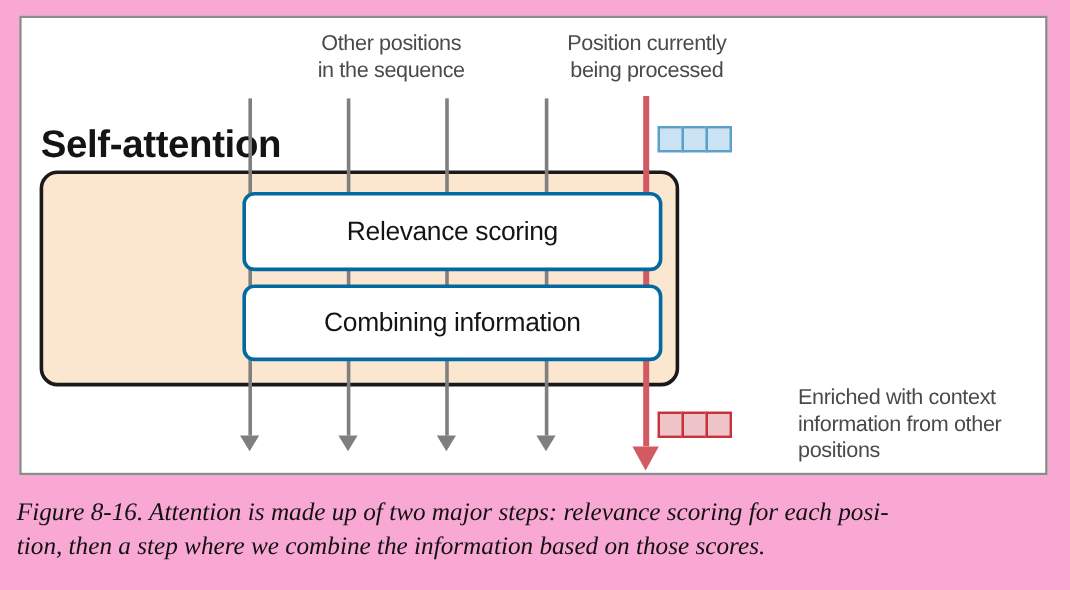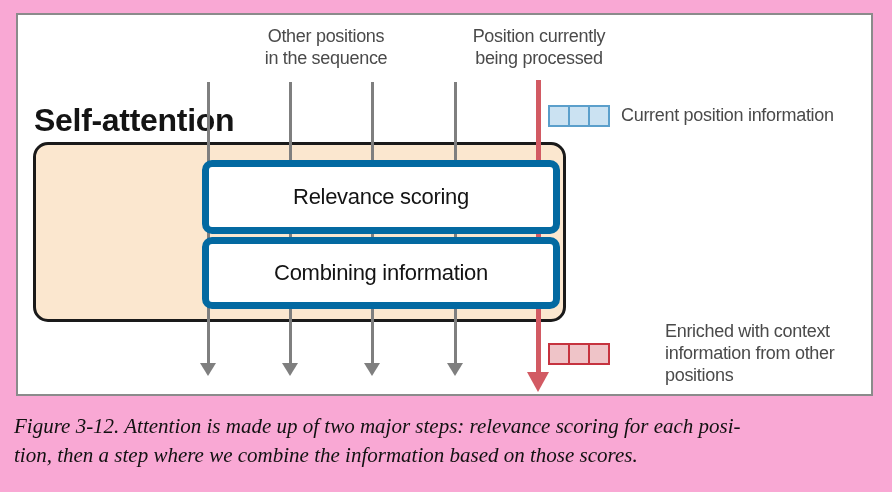--- a/index.html
+++ b/index.html
@@ -34,21 +34,21 @@
     border-top:13px solid #7f7f7f;
   }
   .shaft-red{position:absolute;width:5px;background:#d25a63;}
   .head-red{
     position:absolute;width:0;height:0;
     border-left:11px solid transparent;border-right:11px solid transparent;
     border-top:20px solid #d25a63;
   }
   .step-box{
     position:absolute;left:202px;width:344px;
-    background:#ffffff;border:7px solid #0369a1;border-radius:10px;
+    background:#ffffff;border:3px solid #0369a1;border-radius:10px;
     display:flex;align-items:center;justify-content:center;
     font-size:22px;color:#141414;letter-spacing:-0.3px;
   }
   .step-1{top:160px;height:60px;}
   .step-2{top:237px;height:58px;}
   .swatch{position:absolute;display:flex;}
   .cell{width:18px;height:18px;border:2px solid;}
   .cell + .cell{margin-left:-2px;}
   .swatch-blue{left:548px;top:105px;}
   .swatch-blue .cell{background:#cbe2f2;border-color:#5b9fcb;}
@@ -108,27 +108,26 @@
   </div>
   <div class="step-box step-2">
     <span>Combining information</span>
   </div>
 
   <div class="swatch swatch-blue">
     <div class="cell"></div>
     <div class="cell"></div>
     <div class="cell"></div>
   </div>
-  <div class="legend-label legend-blue-label">Current position information</div>
 
   <div class="swatch swatch-red">
     <div class="cell"></div>
     <div class="cell"></div>
     <div class="cell"></div>
   </div>
   <div class="legend-label legend-red-label">Enriched with context
 information from other
 positions</div>
 
-  <div class="caption">Figure 3-12. Attention is made up of two major steps: relevance scoring for each posi-
+  <div class="caption">Figure 8-16. Attention is made up of two major steps: relevance scoring for each posi-
 tion, then a step where we combine the information based on those scores.</div>
 
 </div>
 
 </body></html>

